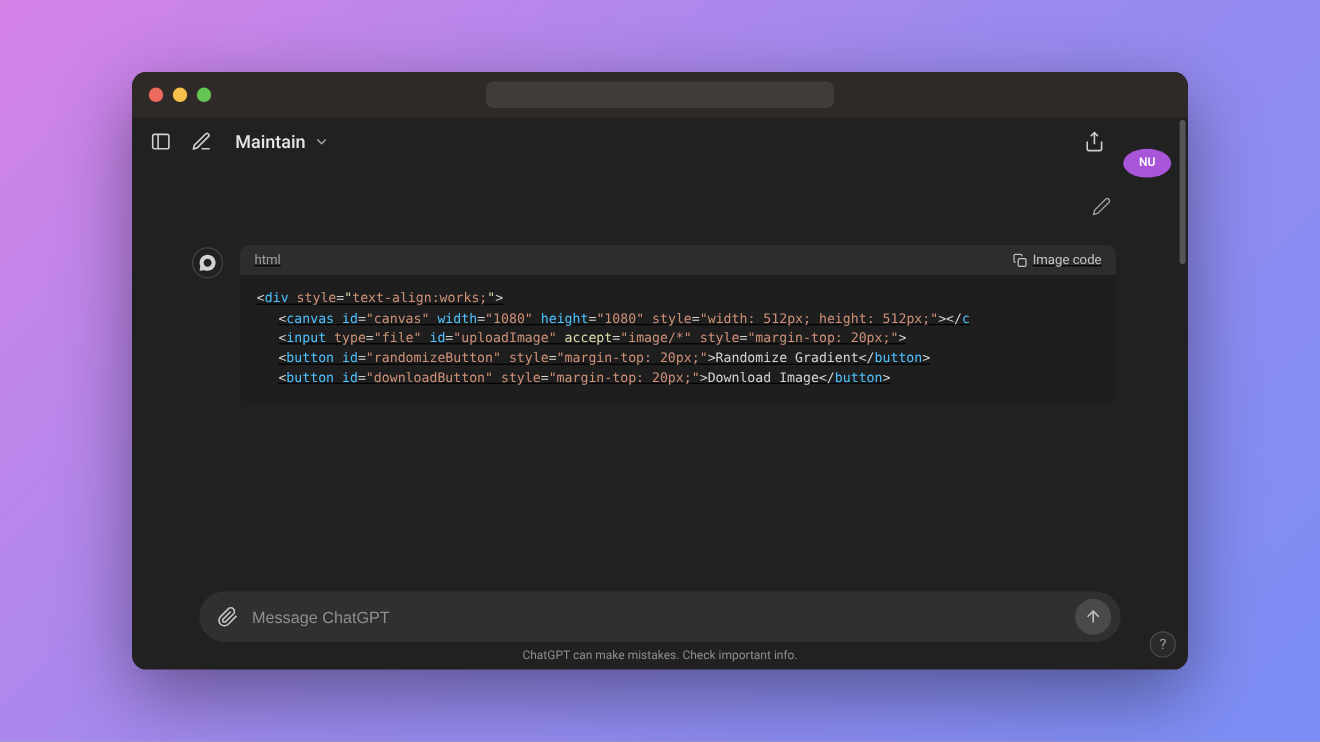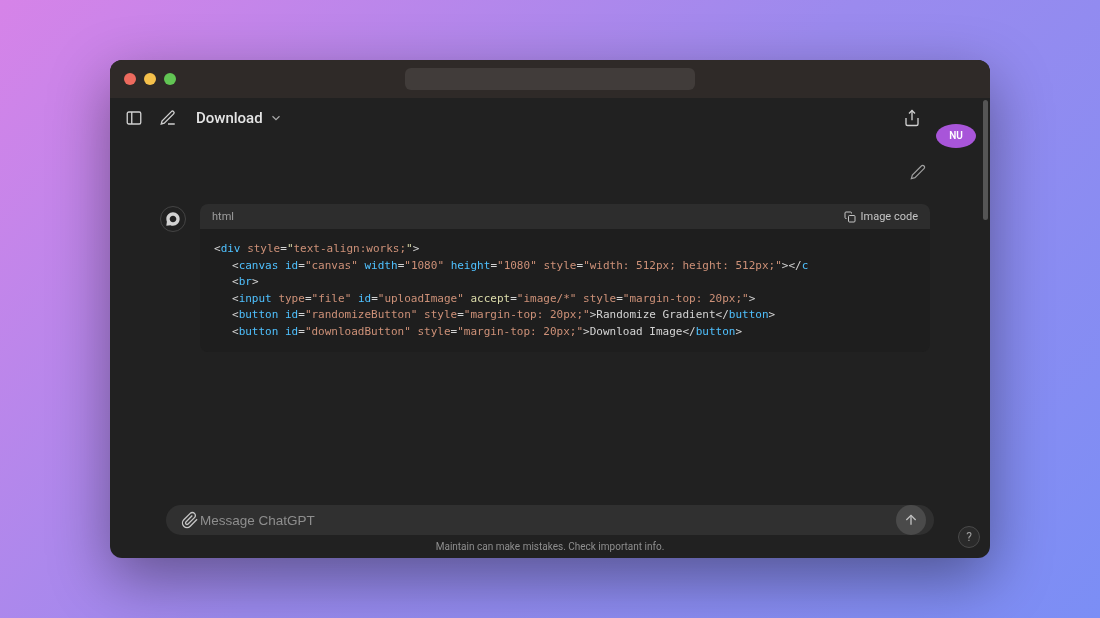--- a/index.html
+++ b/index.html
@@ -150,20 +150,21 @@
     .assistant-text {
       color: #e5e5e5;
       font-size: 13.5px;
       line-height: 1.55;
       margin-bottom: 14px;
     }
     .code-block {
       background: #1e1e1e;
       border-radius: 8px;
       overflow: hidden;
+      text-decoration: underline;
     }
     .code-header {
       background: #2d2d2d;
       padding: 6px 12px;
       display: flex;
       align-items: center;
       justify-content: space-between;
       font-size: 11px;
       color: #9e9e9e;
     }
@@ -188,24 +189,25 @@
     }
     .i1 { padding-left: 18px; }
 
     .composer-wrap {
       padding: 10px 56px 6px;
       flex-shrink: 0;
     }
     .composer {
       background: #303030;
       border-radius: 22px;
-      height: 30px;
+      height: 42px;
       display: flex;
       align-items: center;
       padding: 0 8px 0 14px;
+      gap: 10px;
     }
     .attach-btn {
       width: 20px;
       height: 20px;
       color: #c5c5c5;
       cursor: pointer;
       display: flex;
       align-items: center;
       justify-content: center;
     }
@@ -285,21 +287,21 @@
           <line x1="9" y1="4" x2="9" y2="20"></line>
         </svg>
     </div>
     <div class="icon-btn">
       <svg viewBox="0 0 24 24" fill="none" stroke="currentColor" stroke-width="1.8">
           <path d="M12 20h9"></path>
           <path d="M16.5 3.5a2.12 2.12 0 0 1 3 3L7 19l-4 1 1-4Z"></path>
         </svg>
     </div>
     <div class="model-btn">
-      <span>Download</span>
+      <span>Maintain</span>
       <svg viewBox="0 0 24 24" fill="none" stroke="currentColor" stroke-width="2">
           <polyline points="6 9 12 15 18 9"></polyline>
         </svg>
     </div>
     <div class="header-right">
       <div class="icon-btn">
         <svg viewBox="0 0 24 24" fill="none" stroke="currentColor" stroke-width="1.8">
             <path d="M4 12v8a2 2 0 0 0 2 2h12a2 2 0 0 0 2-2v-8"></path>
             <polyline points="16 6 12 2 8 6"></polyline>
             <line x1="12" y1="2" x2="12" y2="15"></line>
@@ -335,21 +337,20 @@
               <svg viewBox="0 0 24 24" fill="none" stroke="currentColor" stroke-width="2">
                   <rect x="9" y="9" width="13" height="13" rx="2"></rect>
                   <path d="M5 15H4a2 2 0 0 1-2-2V4a2 2 0 0 1 2-2h9a2 2 0 0 1 2 2v1"></path>
                 </svg>
               <span>Image code</span>
             </div>
           </div>
           <div class="code-content">
             <span class="cl">&lt;<span style="color:#4fc1ff">div</span> <span style="color:#ce9178">style</span>=<span style="color:#dcdcaa">"</span><span style="color:#ce9178">text-align:works;</span><span style="color:#dcdcaa">"</span>&gt;</span>
             <span class="cl i1">&lt;<span style="color:#4fc1ff">canvas</span> <span style="color:#4fc1ff">id</span>=<span style="color:#ce9178">"<span>canvas</span>"</span> <span style="color:#4fc1ff">width</span>=<span style="color:#ce9178">"<span>1080</span>"</span> <span style="color:#4fc1ff">height</span>=<span style="color:#ce9178">"<span>1080</span>"</span> <span style="color:#ce9178">style</span>=<span style="color:#ce9178">"<span>width: 512px; height: 512px;</span>"</span>&gt;&lt;/<span style="color:#4fc1ff">c</span></span>
-            <span class="cl i1">&lt;<span style="color:#4fc1ff">br</span>&gt;</span>
             <span class="cl i1">&lt;<span style="color:#4fc1ff">input</span> <span style="color:#ce9178">type</span>=<span style="color:#ce9178">"<span>file</span>"</span> <span style="color:#4fc1ff">id</span>=<span style="color:#ce9178">"<span>uploadImage</span>"</span> <span style="color:#dcdcaa">accept</span>=<span style="color:#ce9178">"<span>image/*</span>"</span> <span style="color:#ce9178">style</span>=<span style="color:#ce9178">"<span>margin-top: 20px;</span>"</span>&gt;</span>
             <span class="cl i1">&lt;<span style="color:#4fc1ff">button</span> <span style="color:#4fc1ff">id</span>=<span style="color:#ce9178">"<span>randomizeButton</span>"</span> <span style="color:#ce9178">style</span>=<span style="color:#ce9178">"<span>margin-top: 20px;</span>"</span>&gt;<span>Randomize Gradient</span>&lt;/<span style="color:#4fc1ff">button</span>&gt;</span>
             <span class="cl i1">&lt;<span style="color:#4fc1ff">button</span> <span style="color:#4fc1ff">id</span>=<span style="color:#ce9178">"<span>downloadButton</span>"</span> <span style="color:#ce9178">style</span>=<span style="color:#ce9178">"<span>margin-top: 20px;</span>"</span>&gt;<span>Download Image</span>&lt;/<span style="color:#4fc1ff">button</span>&gt;</span>
 
           </div>
         </div>
       </div>
     </div>
 
   </div>
@@ -363,17 +364,17 @@
       </div>
       <input class="composer-input" placeholder="Message ChatGPT" style="">
       <div class="send-btn">
         <svg viewBox="0 0 24 24" fill="none" stroke="currentColor" stroke-width="2">
             <line x1="12" y1="19" x2="12" y2="5"></line>
             <polyline points="5 12 12 5 19 12"></polyline>
           </svg>
       </div>
     </div>
   </div>
-  <div class="disclaimer">Maintain can make mistakes. Check important info.</div>
+  <div class="disclaimer">ChatGPT can make mistakes. Check important info.</div>
 
   <div class="help-btn">?</div>
 
 </div>
 
 </body></html>

